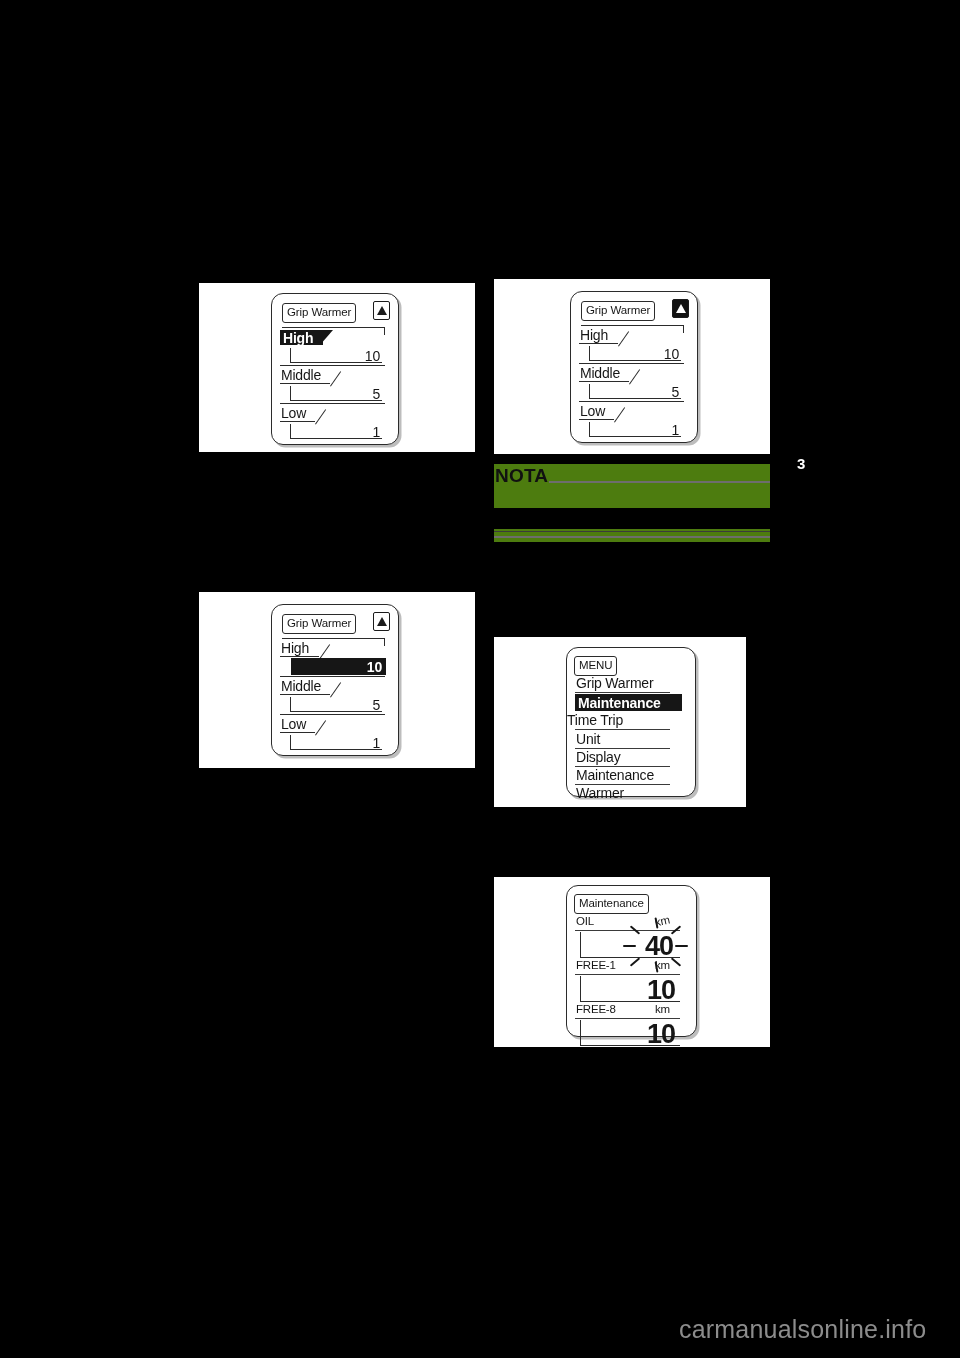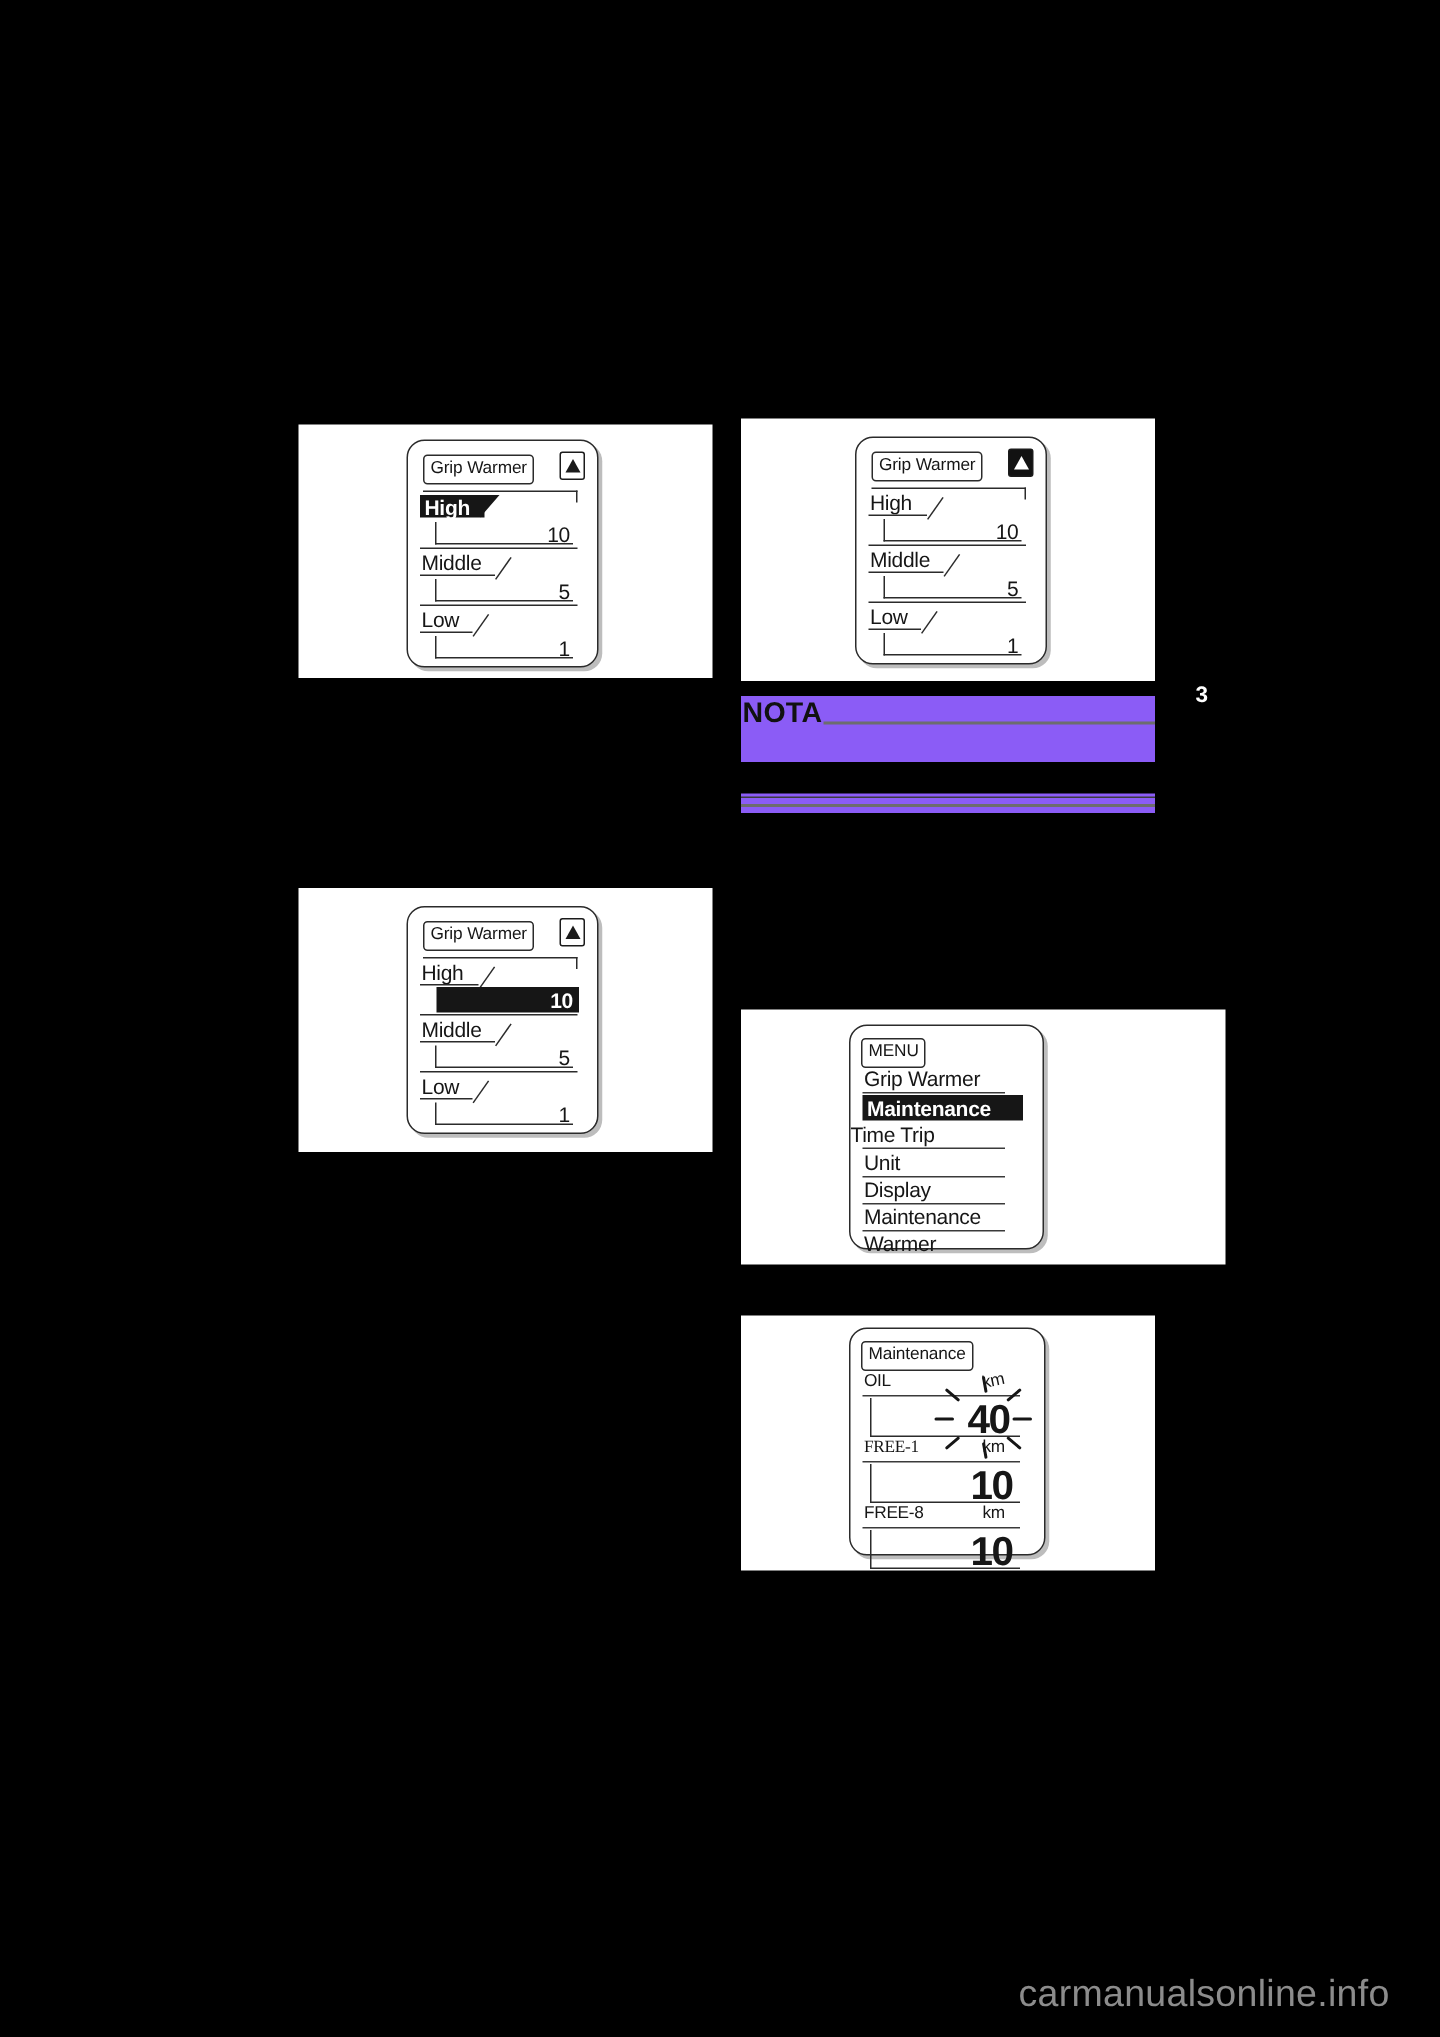--- a/index.html
+++ b/index.html
@@ -131,21 +131,21 @@
   .field {
     position: absolute;
     box-sizing: border-box;
     border-left: 1.3px solid #2b2b2b;
     border-bottom: 1.3px solid #2b2b2b;
   }
 
   
   .note {
     position: absolute;
-    background: #8b5cf6;
+    background: #4d7c0f;
   }
   .note-head {
     position: absolute;
     font-size: 19px;
     font-weight: bold;
     color: #111;
     letter-spacing: 0.2px;
     line-height: 1;
   }
   .note-rule {
@@ -309,21 +309,21 @@
     <div class="hr" style="left:8px; top:109px; width:105px;"></div>
     <div class="lab" style="left:9px; top:112px;">Low</div>
     <div class="hr" style="left:8px; top:127px; width:35px;"></div>
     <div class="slash" style="left:43px; top:112px; height:18px; transform:rotate(35deg);"></div>
 
     <div class="field" style="left:18px; top:130px; width:92px; height:15px;"></div>
     <div class="lab num" style="left:82px; top:131px; width:26px; text-align:right;">1</div>
   </div>
 </div>
 
-<div class="plate" style="left:494px; top:637px; width:323px; height:170px;margin-top:36px;">
+<div class="plate" style="left:494px; top:637px; width:252px; height:170px;">
 
   <div class="lcd" style="left:72px; top:10px; width:130px; height:150px;">
 
     <div class="chip" style="left:7px; top:8px;">MENU</div>
 
     <div class="lab" style="left:9px; top:28px;">Grip Warmer</div>
     <div class="hr thin" style="left:8px; top:44px; width:95px;"></div>
 
     <div class="inv l" style="left:8px; top:46px; width:104px; height:17px;">Maintenance</div>
 
@@ -361,21 +361,21 @@
       <div class="ray" style="left:2px;   top:5px;   width:12px; transform:rotate(40deg);"></div>
       <div class="ray" style="left:43px;  top:5px;   width:12px; transform:rotate(-40deg);"></div>
       <div class="ray" style="left:2px;   top:37px;  width:12px; transform:rotate(-40deg);"></div>
       <div class="ray" style="left:43px;  top:37px;  width:12px; transform:rotate(40deg);"></div>
       <div class="ray" style="left:24px;  top:-2px;  width:11px; transform:rotate(80deg);"></div>
       <div class="ray" style="left:24px;  top:42px;  width:11px; transform:rotate(80deg);"></div>
     </div>
 
     <div class="lab big" style="left:66px; top:47px; width:40px; text-align:right;">40</div>
 
-    <div class="lab sm" style="left:9px; top:74px;font-family:Liberation Serif, serif;">FREE-1</div>
+    <div class="lab sm" style="left:9px; top:74px;">FREE-1</div>
     <div class="hr thin" style="left:8px; top:88px; width:105px;"></div>
     <div class="lab sm" style="left:88px; top:74px;">km</div>
 
     <div class="field" style="left:13px; top:90px; width:100px; height:26px;"></div>
     <div class="lab big" style="left:66px; top:91px; width:42px; text-align:right;">10</div>
 
     <div class="lab sm" style="left:9px; top:118px;">FREE-8</div>
     <div class="hr thin" style="left:8px; top:132px; width:105px;"></div>
     <div class="lab sm" style="left:88px; top:118px;">km</div>
 

